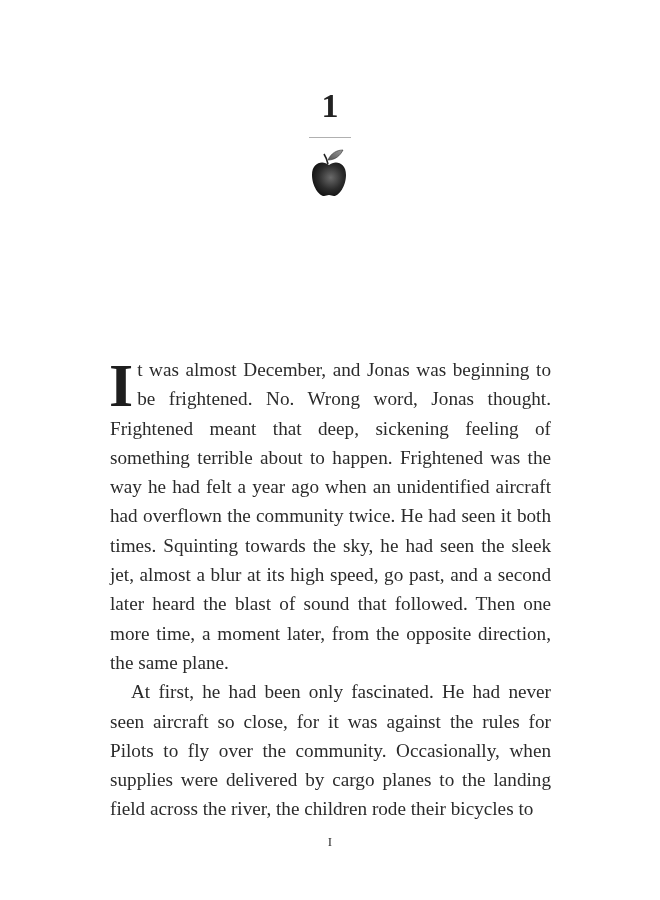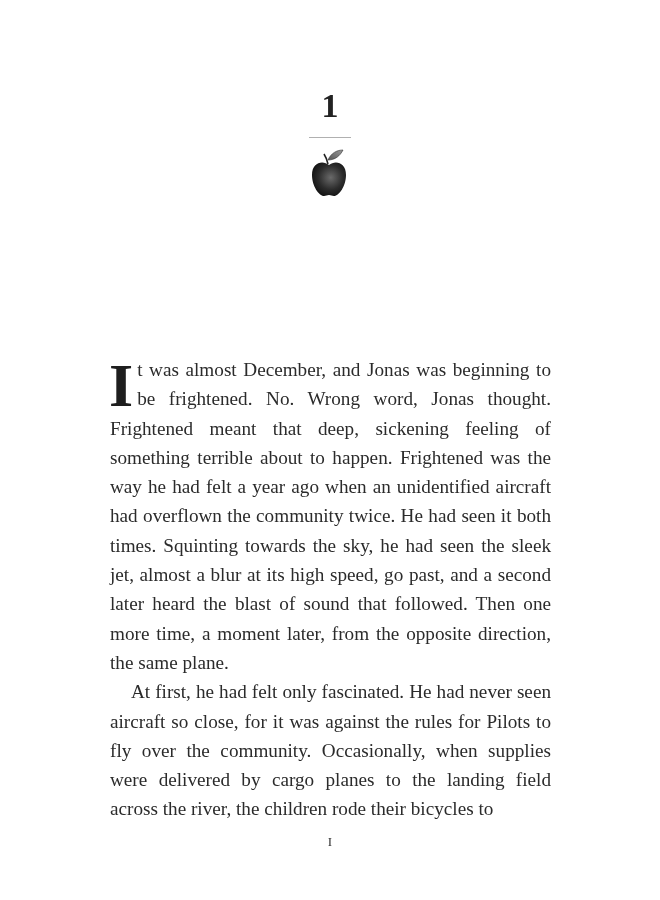--- a/index.html
+++ b/index.html
@@ -57,16 +57,16 @@
       <stop offset="1" stop-color="#999"></stop>
     </linearGradient>
   </defs>
   <path d="M19 18 C18 14 17 11 15 8" stroke="#222" stroke-width="1.6" fill="none"></path>
   <path d="M19 14 C22 7 28 4 34 4 C31 10 26 14 19 14 Z" fill="url(#leafShade)" stroke="#333" stroke-width="0.6"></path>
   <path d="M20 19 C14 14 3 16 3 29 C3 40 10 50 15 50 C17 50 18 49 20 49 C22 49 23 50 25 50 C30 50 37 40 37 29 C37 16 26 14 20 19 Z" fill="url(#appleShade)"></path>
 </svg>
 
 <div class="body-text">
   <p><span class="drop-cap">I</span><span>t was almost December, and Jonas was beginning to be frightened. No. Wrong word, Jonas thought. Frightened meant that deep, sickening feeling of something terrible about to happen. Frightened was the way he had felt a year ago when an unidentified aircraft had overflown the community twice. He had seen it both times. Squinting towards the sky, he had seen the sleek jet, almost a blur at its high speed, go past, and a second later heard the blast of sound that followed. Then one more time, a moment later, from the opposite direction, the same plane.</span></p>
-  <p>At first, he had felt only fascinated. He had never seen aircraft so close, for it was against the rules for Pilots to fly over the community. Occasionally, when supplies were delivered by cargo planes to the landing field across the river, the children rode their bicycles to</p>
+  <p>At first, he had been only fascinated. He had never seen aircraft so close, for it was against the rules for Pilots to fly over the community. Occasionally, when supplies were delivered by cargo planes to the landing field across the river, the children rode their bicycles to</p>
 </div>
 
 <div class="page-number">I</div>
 
 </body></html>

